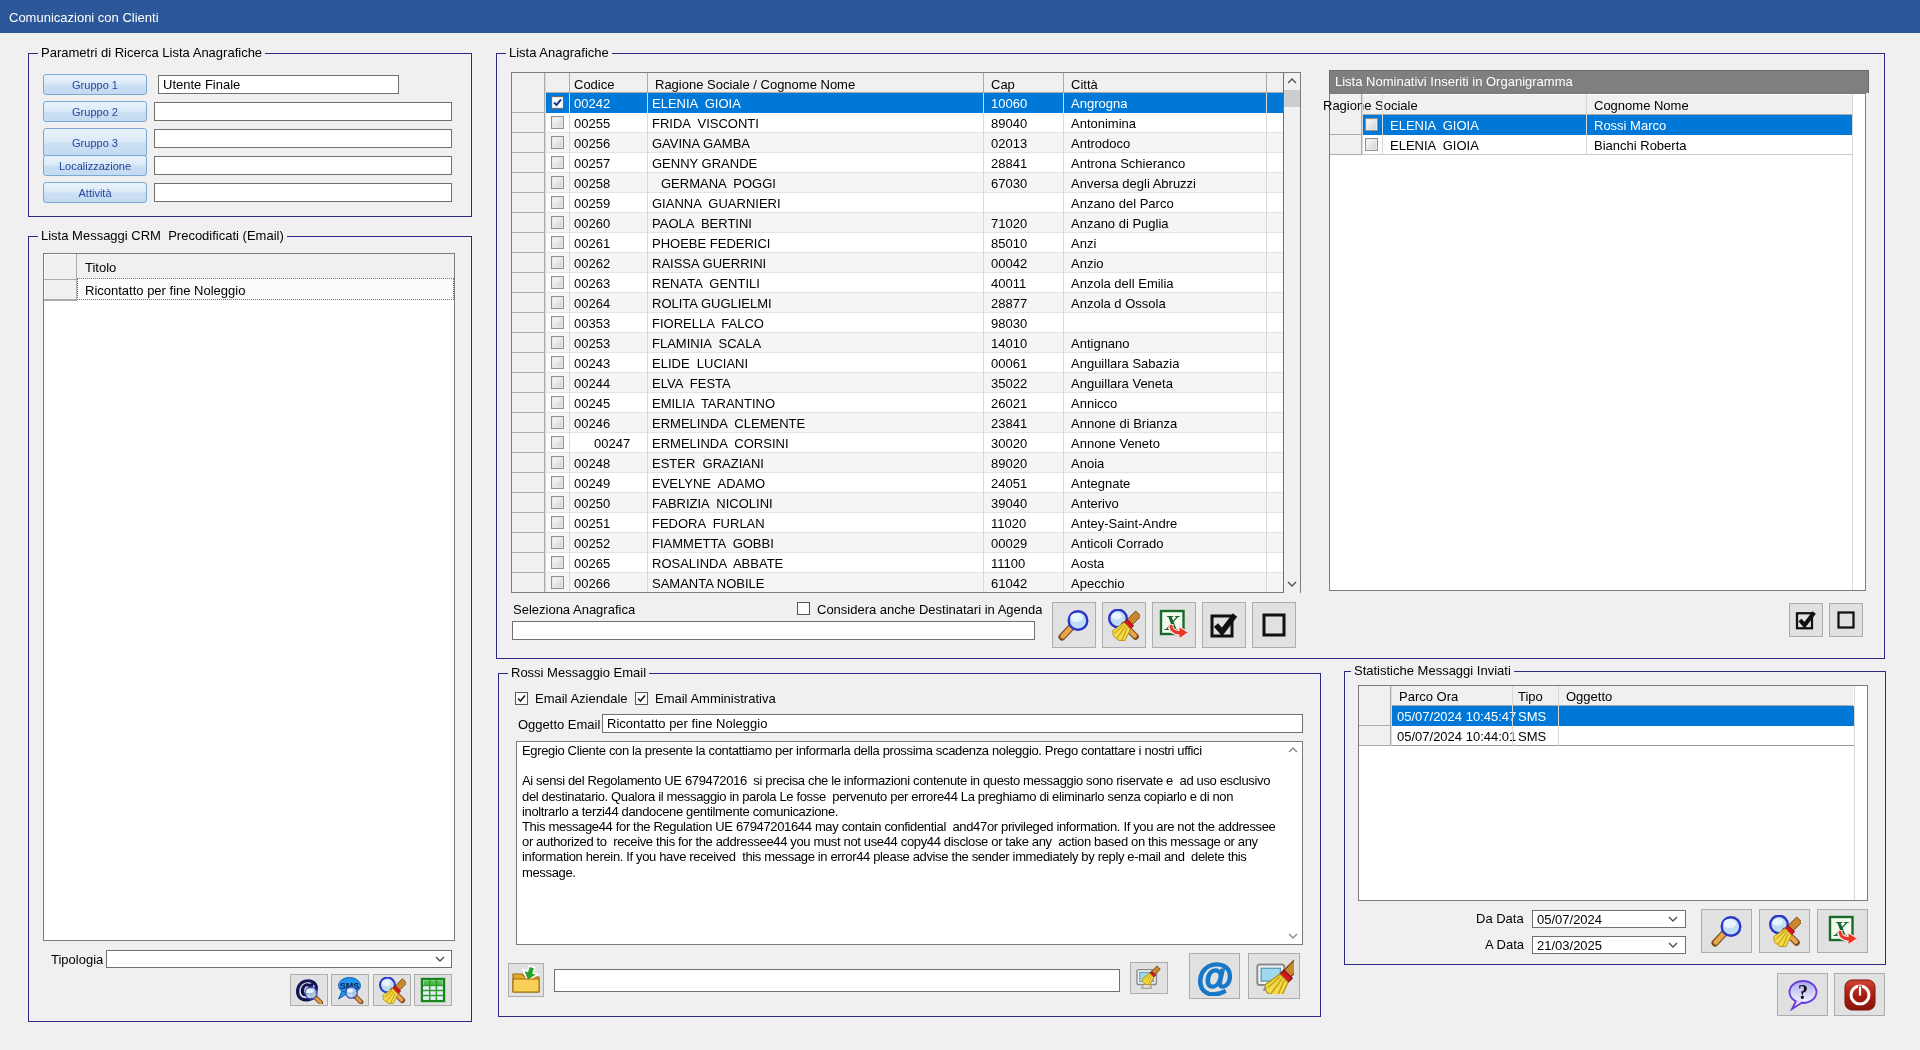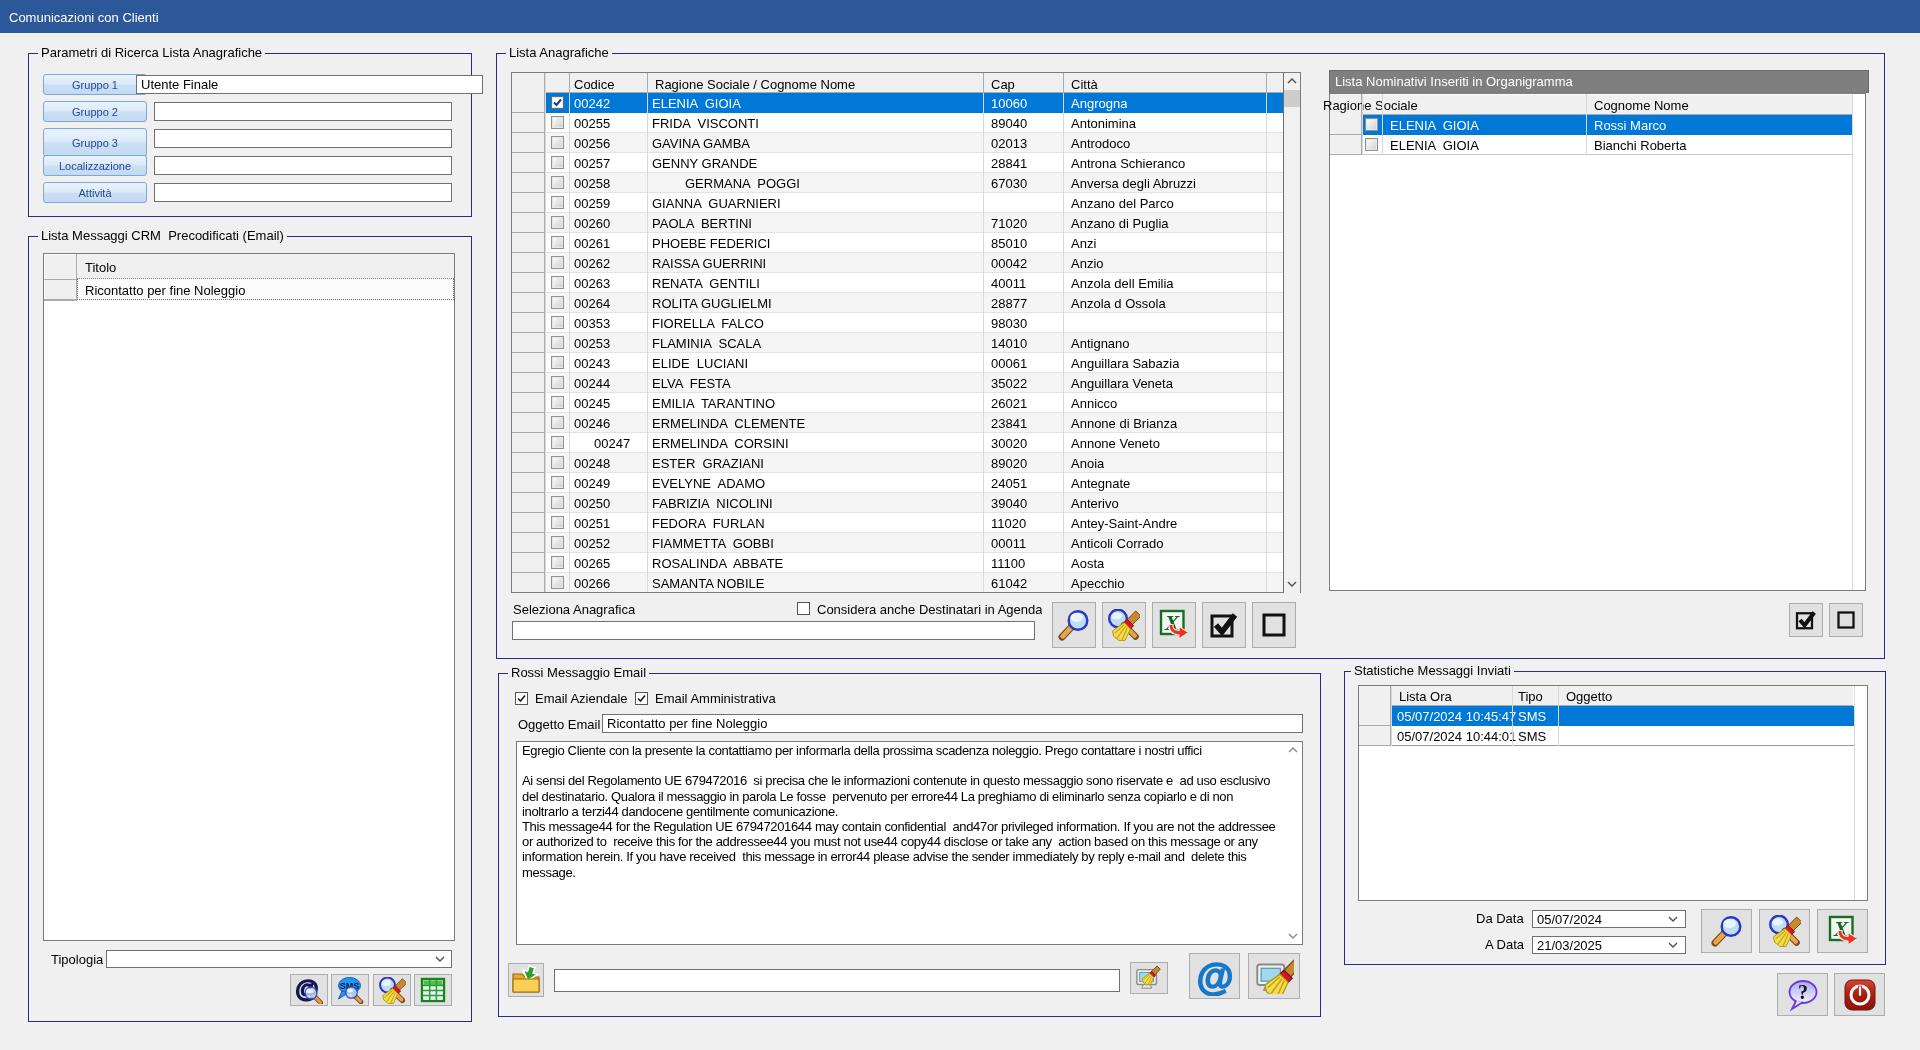--- a/index.html
+++ b/index.html
@@ -21,21 +21,21 @@
 .cb{position:absolute;width:13px;height:13px;background:#fff;border:1px solid #555;}
 .cb3d{position:absolute;width:13px;height:13px;background:linear-gradient(135deg,#fff,#E2E2E2 60%,#CFCFCF);border:1px solid #919191;box-shadow:0 0 0 1px #E8E8E8 inset;}
 svg{display:block;}
 </style></head><body>
 <div class="abs titlebar"></div>
 <div class="abs titletext">Comunicazioni con Clienti</div>
 
 <div class="abs gb" style="left:28px;top:53px;width:444px;height:164px;"></div>
 <div class="abs gblabel" style="left:38px;top:45px;">Parametri di Ricerca Lista Anagrafiche</div>
 <div class="abs bluebtn" style="left:43px;top:74px;width:104px;height:21px;">Gruppo 1</div>
-<div class="abs field" style="left:136px;top:75px;width:347px;height:19px;">Utente Finale</div>
+<div class="abs field" style="left:158px;top:75px;width:241px;height:19px;">Utente Finale</div>
 <div class="abs bluebtn" style="left:43px;top:101px;width:104px;height:21px;">Gruppo 2</div>
 <div class="abs field" style="left:154px;top:102px;width:298px;height:19px;"></div>
 <div class="abs bluebtn" style="left:43px;top:128px;width:104px;height:29px;">Gruppo 3</div>
 <div class="abs field" style="left:154px;top:129px;width:298px;height:19px;"></div>
 <div class="abs bluebtn" style="left:43px;top:155px;width:104px;height:21px;">Localizzazione</div>
 <div class="abs field" style="left:154px;top:156px;width:298px;height:19px;"></div>
 <div class="abs bluebtn" style="left:43px;top:182px;width:104px;height:21px;">Attività</div>
 <div class="abs field" style="left:154px;top:183px;width:298px;height:19px;"></div>
 <div class="abs gb" style="left:28px;top:236px;width:444px;height:786px;"></div>
 <div class="abs gblabel" style="left:38px;top:228px;">Lista Messaggi CRM&nbsp; Precodificati (Email)</div>
@@ -129,21 +129,21 @@
 <div class="cb3d abs" style="left:551px;top:136px;"></div>
 <div class="abs" style="left:545px;top:153px;width:738px;height:20px;background:#FFFFFF;border-bottom:1px solid #E3E3E3;"></div>
 <div class="abs cell" style="left:574px;top:156px;">00257</div>
 <div class="abs cell" style="left:652px;top:156px;">GENNY GRANDE</div>
 <div class="abs cell" style="left:991px;top:156px;">28841</div>
 <div class="abs cell" style="left:1071px;top:156px;">Antrona Schieranco</div>
 <div class="abs hline" style="left:512px;top:172px;width:33px;background:#ABABAB;"></div>
 <div class="cb3d abs" style="left:551px;top:156px;"></div>
 <div class="abs" style="left:545px;top:173px;width:738px;height:20px;background:#F5F5F5;border-bottom:1px solid #E3E3E3;"></div>
 <div class="abs cell" style="left:574px;top:176px;">00258</div>
-<div class="abs cell" style="left:685px;top:176px;text-align:right;">GERMANA  POGGI</div>
+<div class="abs cell" style="left:661px;top:176px;text-align:right;">GERMANA  POGGI</div>
 <div class="abs cell" style="left:991px;top:176px;">67030</div>
 <div class="abs cell" style="left:1071px;top:176px;">Anversa degli Abruzzi</div>
 <div class="abs hline" style="left:512px;top:192px;width:33px;background:#ABABAB;"></div>
 <div class="cb3d abs" style="left:551px;top:176px;"></div>
 <div class="abs" style="left:545px;top:193px;width:738px;height:20px;background:#FFFFFF;border-bottom:1px solid #E3E3E3;"></div>
 <div class="abs cell" style="left:574px;top:196px;">00259</div>
 <div class="abs cell" style="left:652px;top:196px;">GIANNA  GUARNIERI</div>
 <div class="abs cell" style="left:991px;top:196px;margin-top:42px;">22040</div>
 <div class="abs cell" style="left:1071px;top:196px;">Anzano del Parco</div>
 <div class="abs hline" style="left:512px;top:212px;width:33px;background:#ABABAB;"></div>
@@ -256,21 +256,21 @@
 <div class="abs" style="left:545px;top:513px;width:738px;height:20px;background:#FFFFFF;border-bottom:1px solid #E3E3E3;"></div>
 <div class="abs cell" style="left:574px;top:516px;">00251</div>
 <div class="abs cell" style="left:652px;top:516px;">FEDORA  FURLAN</div>
 <div class="abs cell" style="left:991px;top:516px;">11020</div>
 <div class="abs cell" style="left:1071px;top:516px;">Antey-Saint-Andre</div>
 <div class="abs hline" style="left:512px;top:532px;width:33px;background:#ABABAB;"></div>
 <div class="cb3d abs" style="left:551px;top:516px;"></div>
 <div class="abs" style="left:545px;top:533px;width:738px;height:20px;background:#F5F5F5;border-bottom:1px solid #E3E3E3;"></div>
 <div class="abs cell" style="left:574px;top:536px;">00252</div>
 <div class="abs cell" style="left:652px;top:536px;">FIAMMETTA  GOBBI</div>
-<div class="abs cell" style="left:991px;top:536px;">00011</div>
+<div class="abs cell" style="left:991px;top:536px;">00029</div>
 <div class="abs cell" style="left:1071px;top:536px;">Anticoli Corrado</div>
 <div class="abs hline" style="left:512px;top:552px;width:33px;background:#ABABAB;"></div>
 <div class="cb3d abs" style="left:551px;top:536px;"></div>
 <div class="abs" style="left:545px;top:553px;width:738px;height:20px;background:#FFFFFF;border-bottom:1px solid #E3E3E3;"></div>
 <div class="abs cell" style="left:574px;top:556px;">00265</div>
 <div class="abs cell" style="left:652px;top:556px;">ROSALINDA  ABBATE</div>
 <div class="abs cell" style="left:991px;top:556px;">11100</div>
 <div class="abs cell" style="left:1071px;top:556px;">Aosta</div>
 <div class="abs hline" style="left:512px;top:572px;width:33px;background:#ABABAB;"></div>
 <div class="cb3d abs" style="left:551px;top:556px;"></div>
@@ -445,21 +445,21 @@
 <polygon points="22.8,9.4 29.1,15.7 24.9,19.9 18.6,13.6" fill="#D81525" stroke="#7A0E15" stroke-width="1"></polygon>
 <polygon points="19.6,12.6 25.9,18.9 20.6,30.4 14.4,30.4 9.1,26.2 8.1,20.9" fill="#F5DC4E" stroke="#B8960F" stroke-width="1"></polygon>
 <path d="M 19.6,14.7 L 10.2,23.1 M 21.2,16.2 L 12.2,28.3 M 22.8,17.8 L 17.5,29.9" stroke="#C8A515" stroke-width="1.26" fill="none"></path>
 </svg>
   </div>
 <div class="abs gb" style="left:1344px;top:671px;width:542px;height:294px;"></div>
 <div class="abs gblabel" style="left:1351px;top:663px;">Statistiche Messaggi Inviati</div>
 <div class="abs tbl" style="left:1358px;top:685px;width:510px;height:216px;"></div>
 <div class="abs" style="left:1359px;top:686px;width:494px;height:20px;background:#F0F0F0;border-bottom:1px solid #ABABAB;"></div>
 <div class="abs" style="left:1359px;top:686px;width:32px;height:60px;background:#F0F0F0;border-right:1px solid #ABABAB;"></div>
-<div class="abs cell" style="left:1399px;top:689px;">Lista Ora</div>
+<div class="abs cell" style="left:1399px;top:689px;">Parco Ora</div>
 <div class="abs cell" style="left:1518px;top:689px;">Tipo</div>
 <div class="abs cell" style="left:1566px;top:689px;">Oggetto</div>
 <div class="abs" style="left:1391px;top:706px;width:463px;height:20px;background:#0078D7;"></div>
 <div class="abs cell" style="left:1397px;top:709px;color:#fff;">05/07/2024 10:45:47</div>
 <div class="abs cell" style="left:1518px;top:709px;color:#fff;">SMS</div>
 <div class="abs hline" style="left:1359px;top:725px;width:32px;background:#ABABAB;"></div>
 <div class="abs" style="left:1391px;top:726px;width:463px;height:20px;background:#fff;border-bottom:1px solid #9A9A9A;"></div>
 <div class="abs cell" style="left:1397px;top:729px;">05/07/2024 10:44:01</div>
 <div class="abs cell" style="left:1518px;top:729px;">SMS</div>
 <div class="abs hline" style="left:1359px;top:745px;width:32px;background:#ABABAB;"></div>

